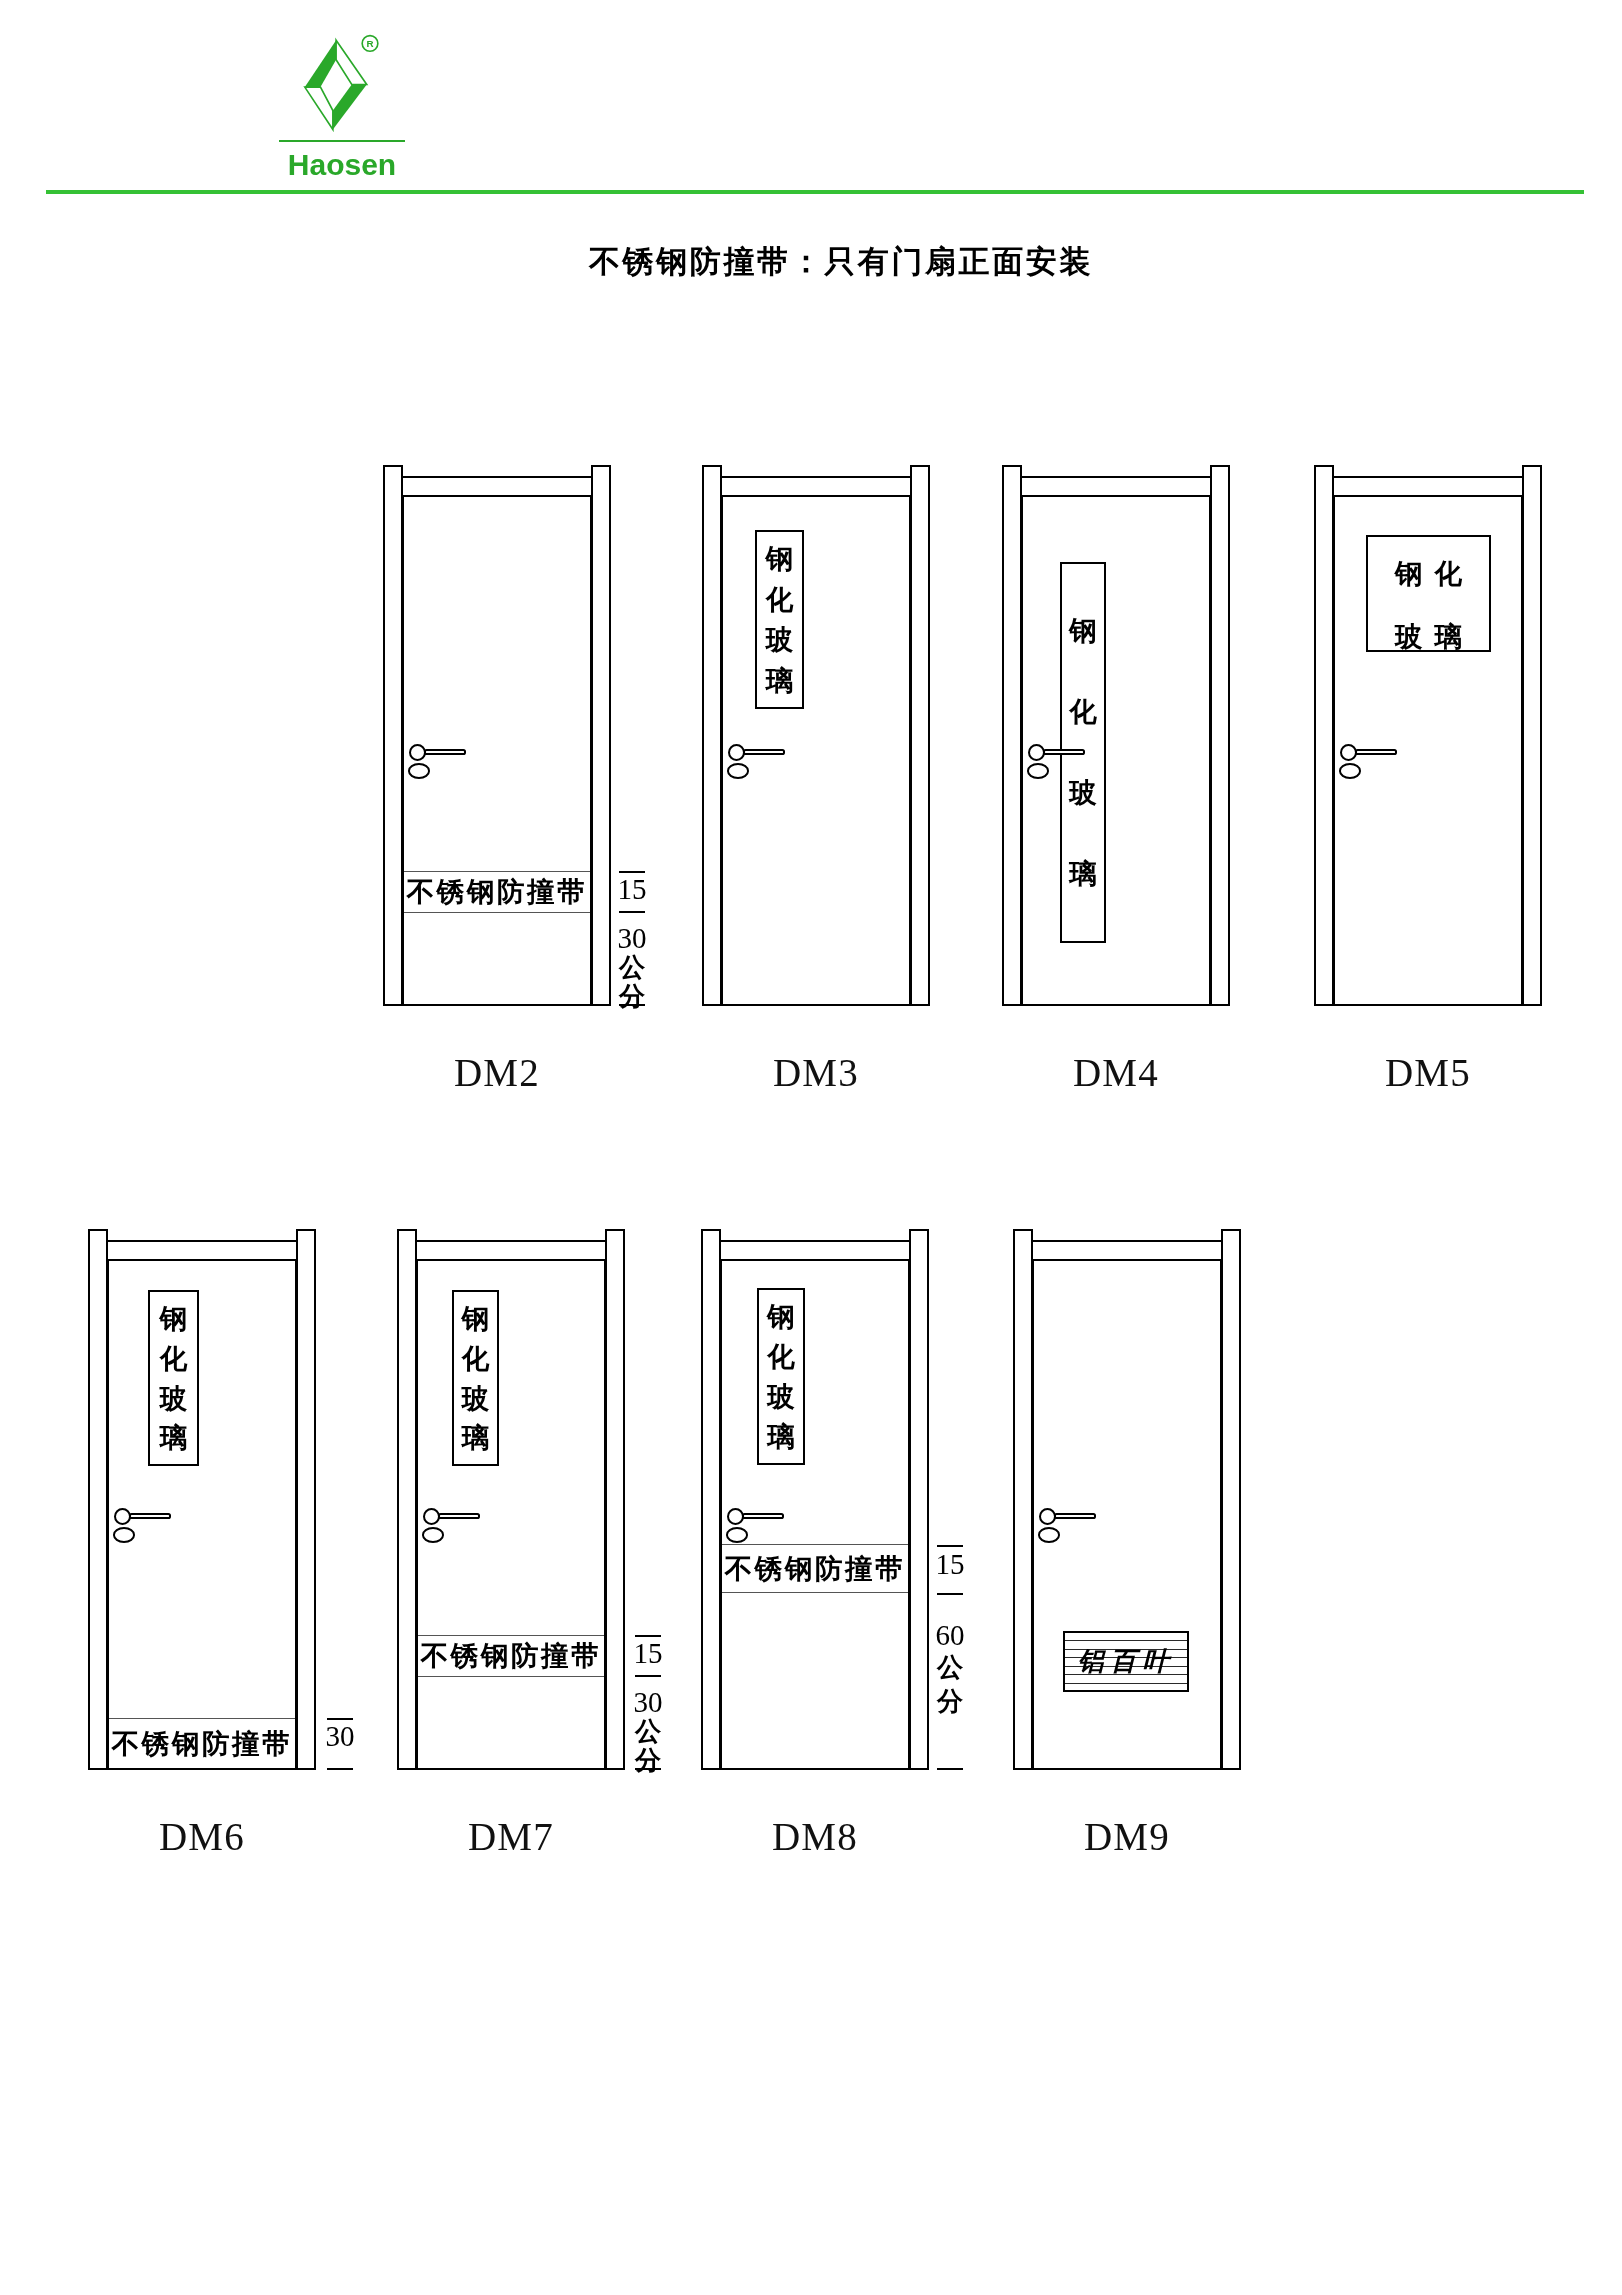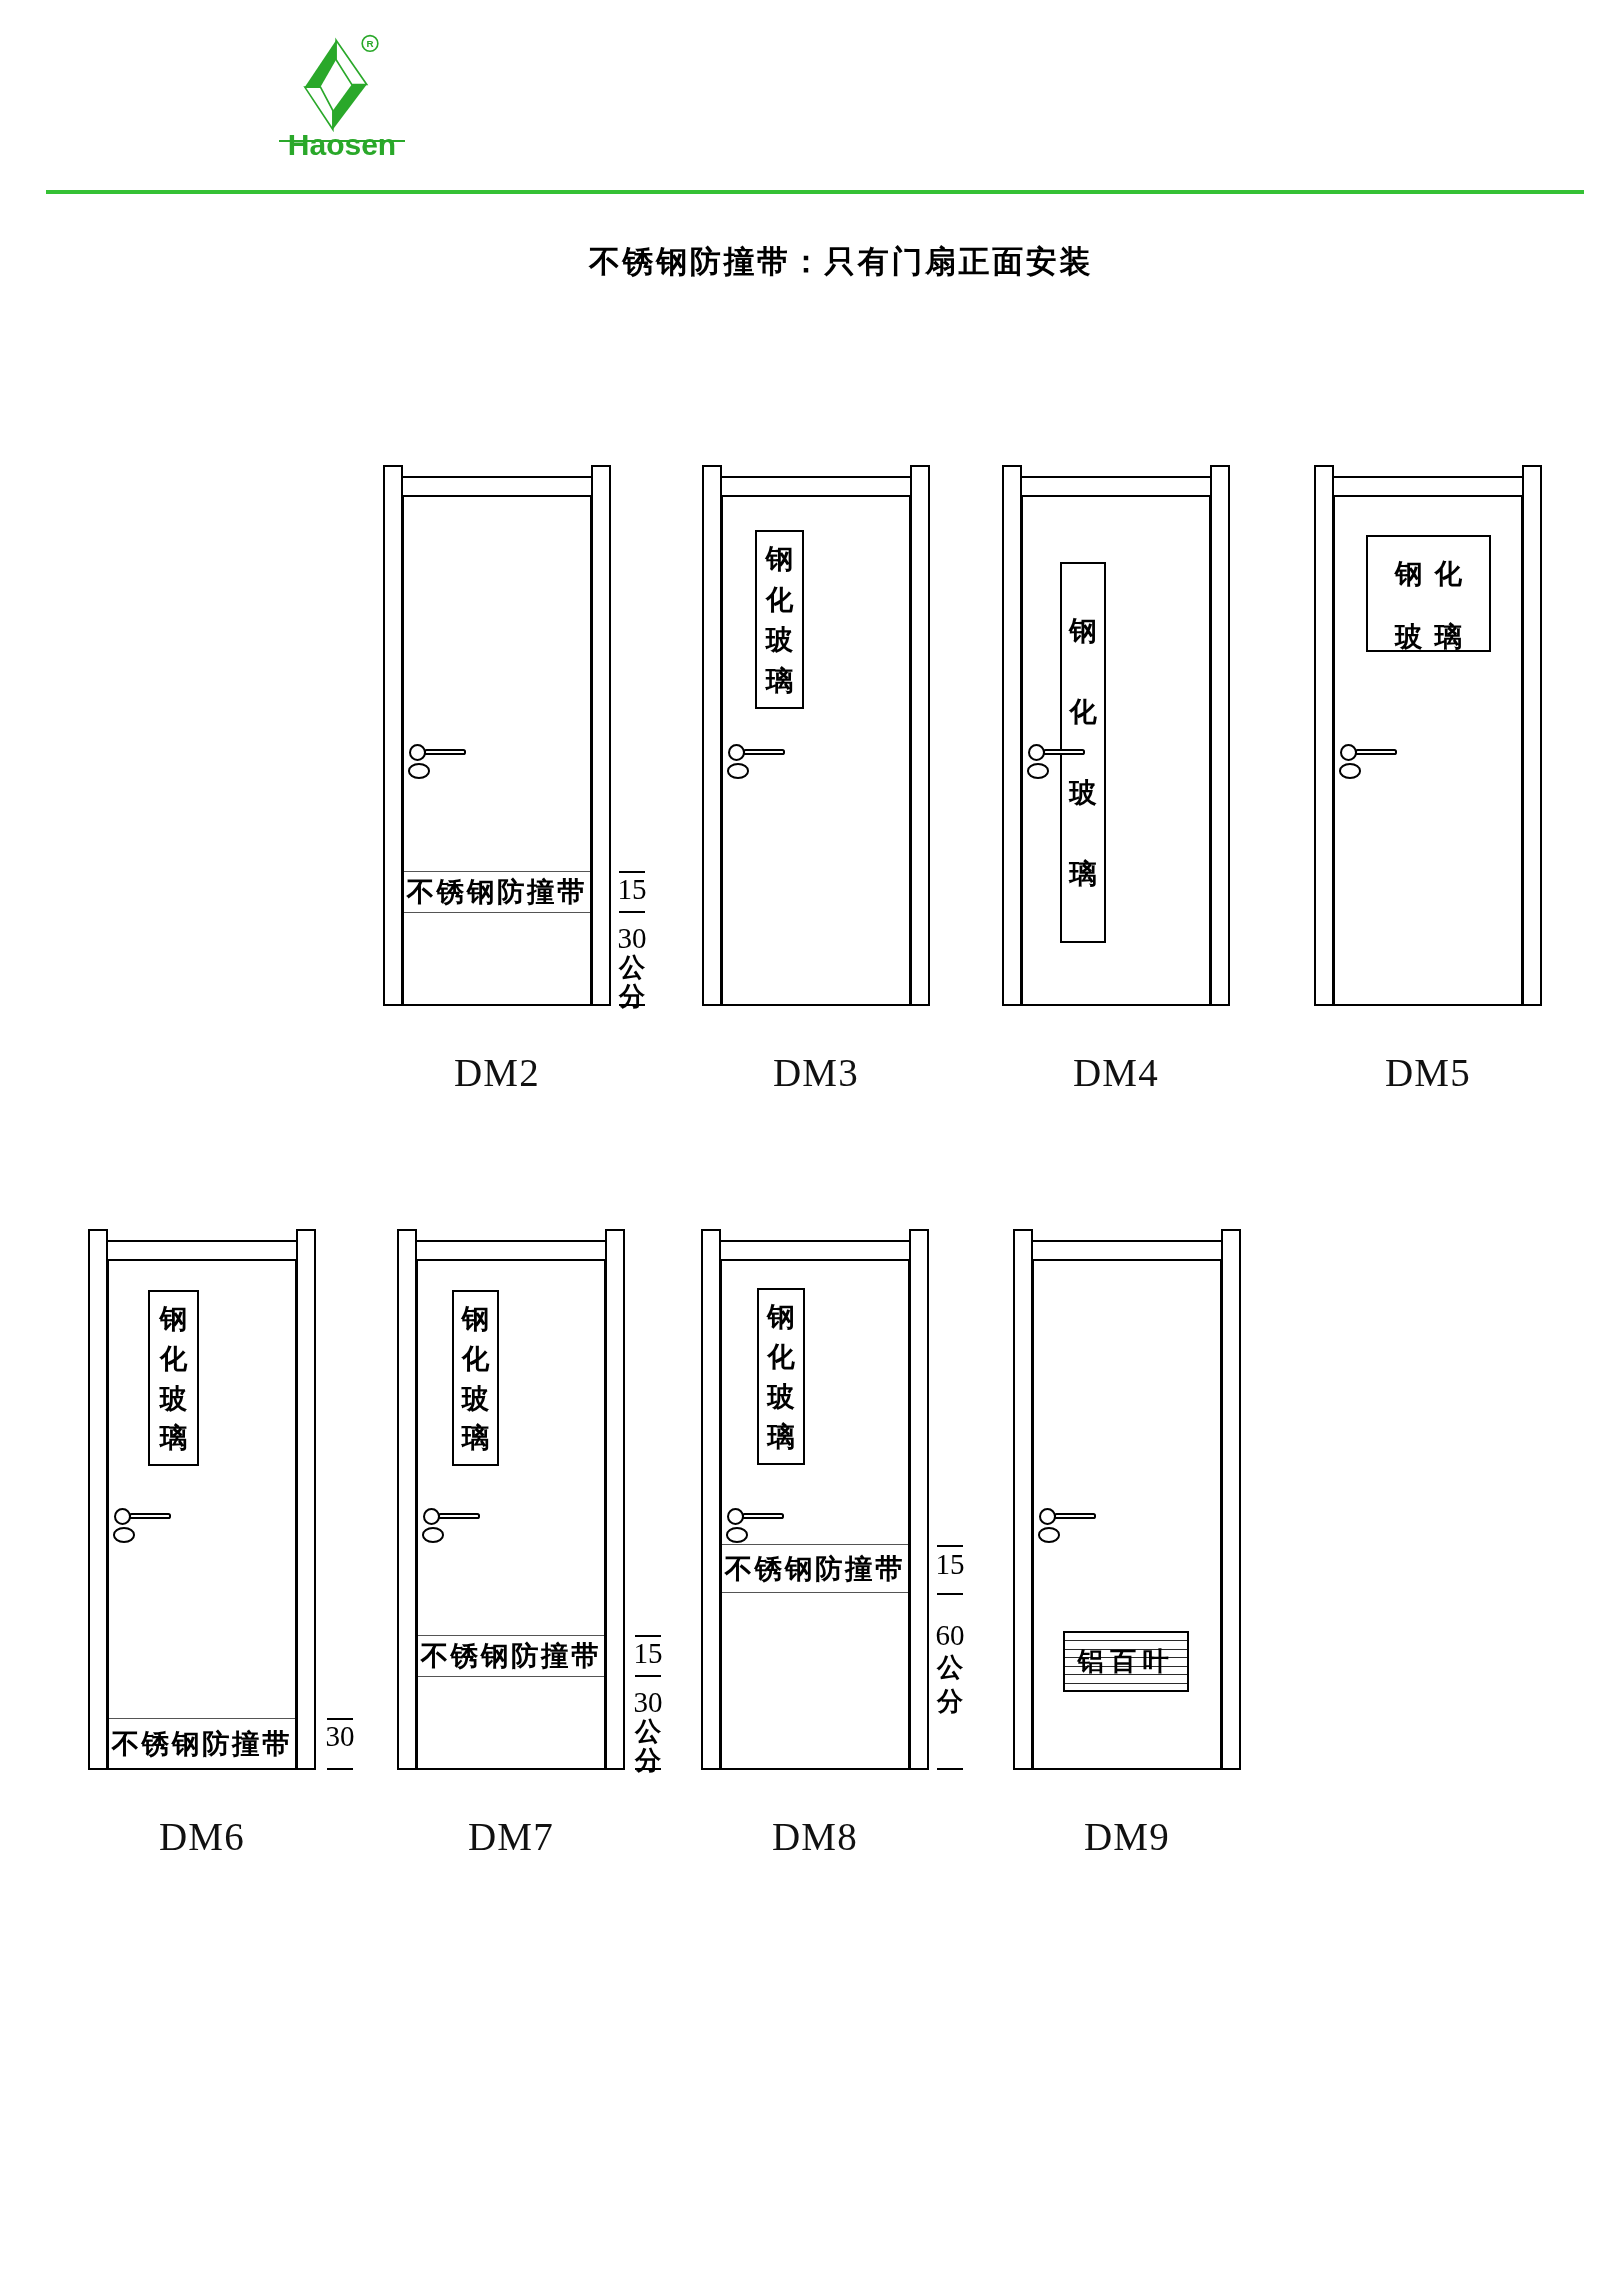--- a/index.html
+++ b/index.html
@@ -3,21 +3,21 @@
 <meta charset="utf-8">
 <style>
   html,body{margin:0;padding:0;background:#fff;}
   .page{position:relative;width:1623px;height:2295px;background:#ffffff;overflow:hidden;
         font-family:"Liberation Serif",serif;color:#000;}
 
   
   .logo-block{position:absolute;left:279px;top:29.4px;width:128px;height:154px;}
   .logo-svg{position:absolute;left:18.3px;top:2.6px;}
   .logo-line{position:absolute;left:0;top:111px;width:126px;height:2px;}
-  .logo-text{position:absolute;left:0;top:101px;width:126px;text-align:center;
+  .logo-text{position:absolute;left:0;top:121px;width:126px;text-align:center;
              font-family:"Liberation Sans",sans-serif;font-size:30px;font-weight:bold;line-height:30px;}
   .title{position:absolute;left:452px;top:63px;width:883px;margin:0;text-align:center;
          font-size:59px;font-weight:700;letter-spacing:2.6px;line-height:1.1;
          font-family:"DejaVu Serif",serif;}
   .divider{position:absolute;left:46px;top:190px;width:1538px;height:3.9px;}
   .subtitle{position:absolute;left:59px;top:241px;width:1564px;margin:0;text-align:center;
             font-size:31px;font-weight:700;letter-spacing:2.6px;font-family:"DejaVu Serif",serif;}
 
   
   .door{position:absolute;width:228px;height:541px;}
@@ -47,21 +47,21 @@
   
   .strip{position:absolute;left:0;right:0;border-top:1.3px solid #555;border-bottom:1.3px solid #555;
          box-sizing:border-box;background:#fff;display:flex;align-items:center;justify-content:center;
          font-size:27.5px;font-weight:700;letter-spacing:2.6px;white-space:nowrap;font-family:Liberation Serif, serif;}
   .strip.flush{border-bottom:none;}
 
   
   .louver{position:absolute;left:29.4px;top:370px;width:126px;height:61px;border:2px solid #000;
           box-sizing:border-box;display:flex;align-items:center;justify-content:center;
           background:repeating-linear-gradient(to bottom,#fff 0 7.2px,#2a2a2a 7.2px 8.5px);}
-  .louver span{font-size:26px;font-weight:600;letter-spacing:6.5px;line-height:1;}
+  .louver span{font-size:26px;font-weight:600;letter-spacing:6.5px;line-height:1;font-style:italic;}
 
   
   .dlabel{position:absolute;left:0;top:588px;width:228px;text-align:center;
           font-family:"Liberation Serif",serif;font-size:39px;letter-spacing:1.3px;line-height:39px;color:#111;}
 
   
   .dim{position:absolute;width:26px;font-family:"Liberation Serif",serif;font-size:29px;text-align:center;}
   .dim .tick{position:absolute;left:0;width:26px;height:0;border-top:2px solid #000;}
   .dim .num{position:absolute;left:-7.9px;width:42px;line-height:33px;}
   .dim .unitc{position:absolute;left:-7.9px;width:42px;line-height:29px;font-size:26px;font-weight:600;}

